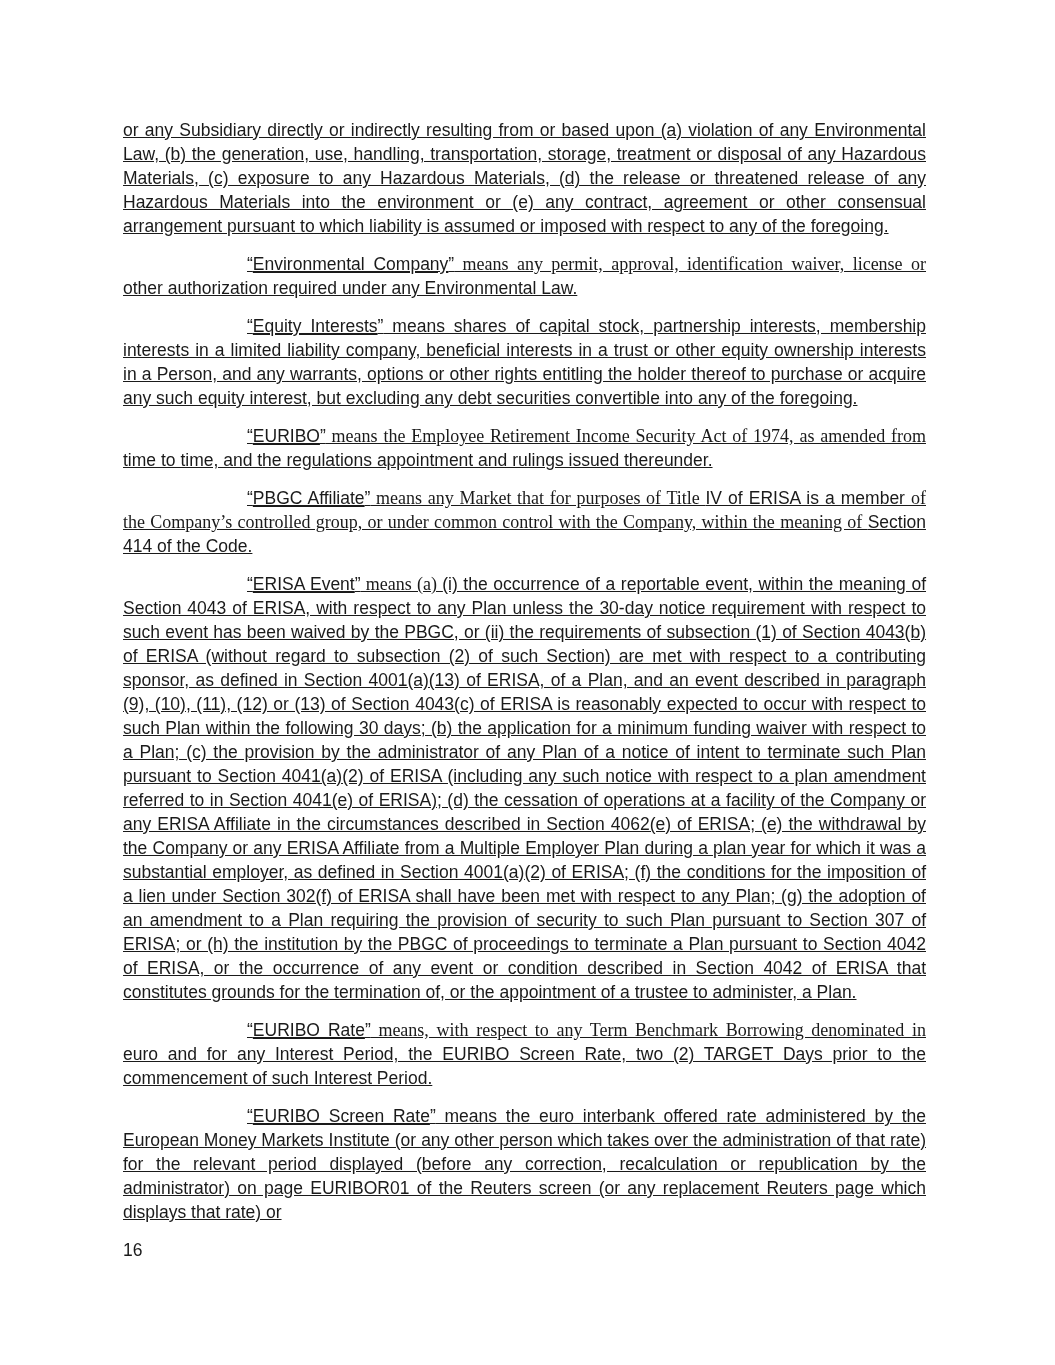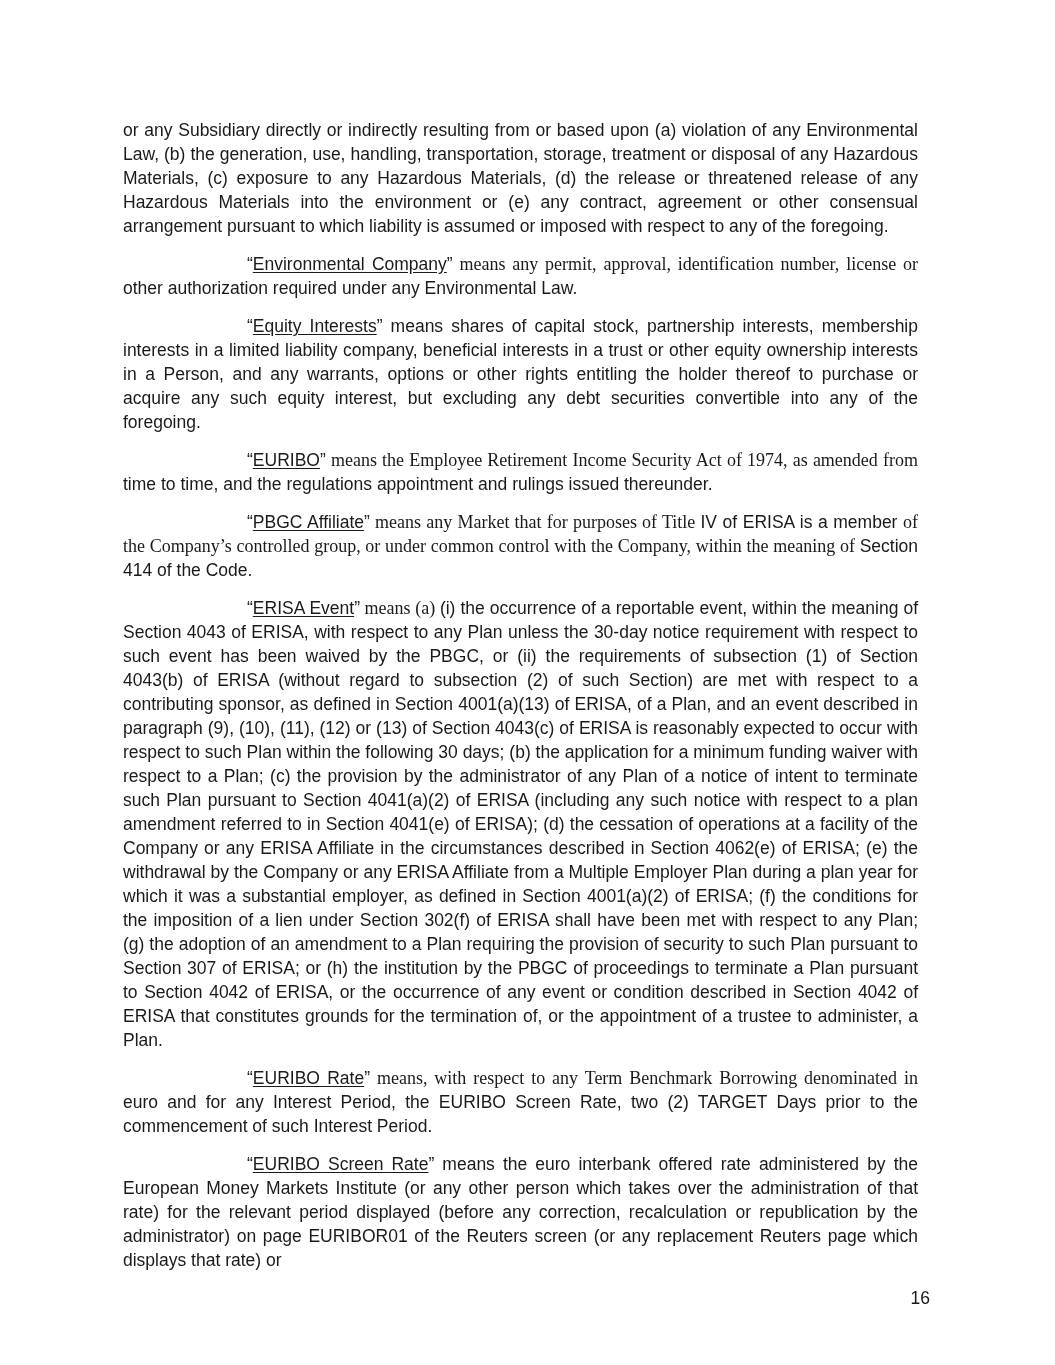--- a/index.html
+++ b/index.html
@@ -9,46 +9,47 @@
     box-sizing: border-box;
     margin: 0 auto;
     background: #ffffff;
     color: #1a1a1a;
     font-family: "Liberation Sans", sans-serif;
     font-size: 17.5px;
     line-height: 24px;
     padding: 118px 125px 30px 123px;
   }
   .para {
-    margin: 0 12px 14px 0;
+    margin: 0 4px 14px 0;
     text-align: justify;
+    text-decoration: underline;
   }
   .para.indent { text-indent: 124px; }
   .term {
     text-decoration: underline;
     text-underline-offset: 2px;
   }
   .serif {
     font-family: "Liberation Serif", serif;
     font-size: 18px;
   }
   .footer {
     margin-top: 8px;
-    text-align: right;
+    text-align: left;
     text-indent: 0;
   }
 </style>
 </head>
 <body>
 
 <div class="page">
 
   <p class="para"><span>or any Subsidiary directly or indirectly resulting from or based upon (a) violation of any Environmental Law, (b) the generation, use, handling, transportation, storage, treatment or disposal of any Hazardous Materials, (c) exposure to any Hazardous Materials, (d) the release or threatened release of any Hazardous Materials into the environment or (e) any contract, agreement or other consensual arrangement pursuant to which liability is assumed or imposed with respect to any of the foregoing.</span></p>
 
-  <p class="para indent"><span class="q">“</span><span class="term">Environmental Company</span><span class="q">”</span><span class="serif"> means any permit, approval, identification number, license or </span><span>other authorization required under any Environmental Law.</span></p>
+  <p class="para indent"><span class="q">“</span><span class="term">Environmental Company</span><span class="q">”</span><span class="serif"> means any permit, approval, identification waiver, license or </span><span>other authorization required under any Environmental Law.</span></p>
 
   <p class="para indent"><span class="q">“</span><span class="term">Equity Interests</span><span class="q">”</span><span> means shares of capital stock, partnership interests, membership interests in a limited liability company, beneficial interests in a trust or other equity ownership interests in a Person, and any warrants, options or other rights entitling the holder thereof to purchase or acquire any such equity interest, but excluding any debt securities convertible into any of the foregoing.</span></p>
 
   <p class="para indent"><span class="q">“</span><span class="term">EURIBO</span><span class="q">”</span><span class="serif"> means the Employee Retirement Income Security Act of 1974, as amended from </span><span>time to time, and the regulations appointment and rulings issued thereunder.</span></p>
 
   <p class="para indent"><span class="q">“</span><span class="term">PBGC Affiliate</span><span class="q">”</span><span class="serif"> means any Market that for purposes of Title </span><span>IV of ERISA is a member </span><span class="serif">of the Company’s controlled group, or under common control with the Company, within the meaning of </span><span>Section 414 of the Code.</span></p>
 
   <p class="para indent"><span class="q">“</span><span class="term">ERISA Event</span><span class="q">”</span><span class="serif"> means (a) </span><span>(i) the occurrence of a reportable event, within the meaning of Section 4043 of ERISA, with respect to any Plan unless the 30-day notice requirement with respect to such event has been waived by the PBGC, or (ii) the requirements of subsection (1) of Section 4043(b) of ERISA (without regard to subsection (2) of such Section) are met with respect to a contributing sponsor, as defined in Section 4001(a)(13) of ERISA, of a Plan, and an event described in paragraph (9), (10), (11), (12) or (13) of Section 4043(c) of ERISA is reasonably expected to occur with respect to such Plan within the following 30 days; (b) the application for a minimum funding waiver with respect to a Plan; (c) the provision by the administrator of any Plan of a notice of intent to terminate such Plan pursuant to Section 4041(a)(2) of ERISA (including any such notice with respect to a plan amendment referred to in Section 4041(e) of ERISA); (d) the cessation of operations at a facility of the Company or any ERISA Affiliate in the circumstances described in Section 4062(e) of ERISA; (e) the withdrawal by the Company or any ERISA Affiliate from a Multiple Employer Plan during a plan year for which it was a substantial employer, as defined in Section 4001(a)(2) of ERISA; (f) the conditions for the imposition of a lien under Section 302(f) of ERISA shall have been met with respect to any Plan; (g) the adoption of an amendment to a Plan requiring the provision of security to such Plan pursuant to Section 307 of ERISA; or (h) the institution by the PBGC of proceedings to terminate a Plan pursuant to Section 4042 of ERISA, or the occurrence of any event or condition described in Section 4042 of ERISA that constitutes grounds for the termination of, or the appointment of a trustee to administer, a Plan.</span></p>
 
 

